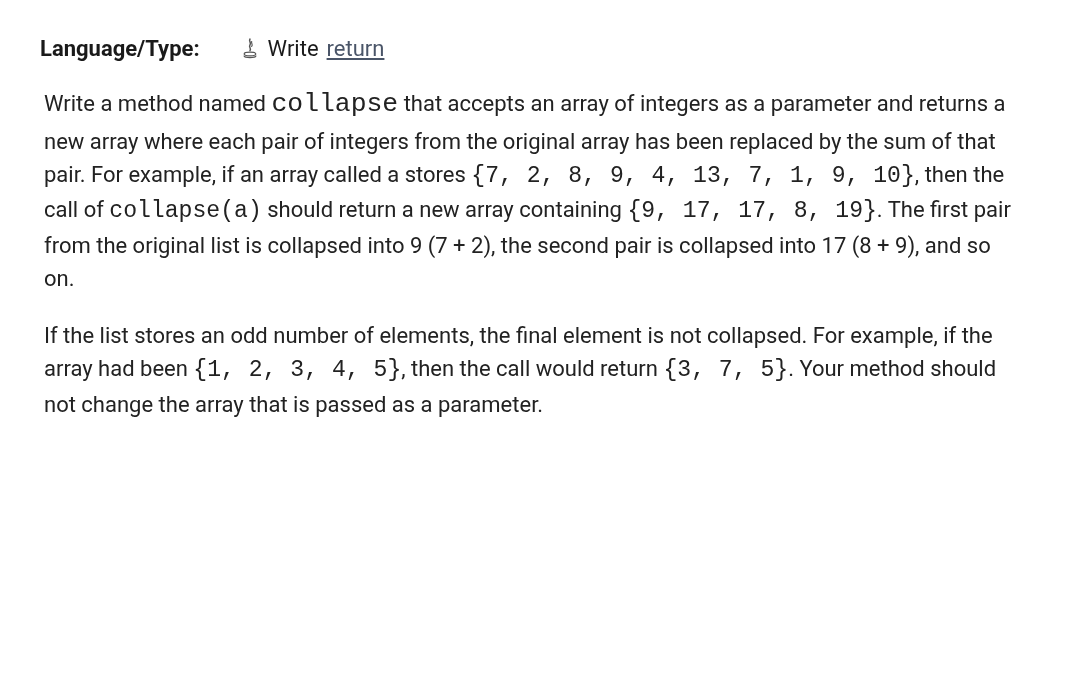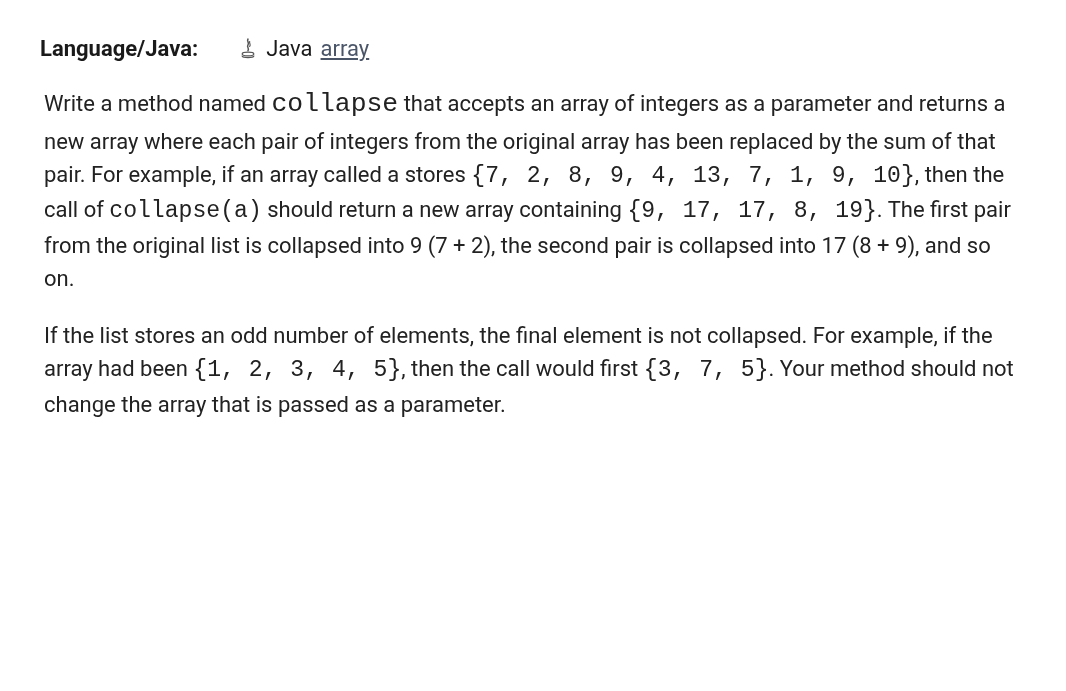--- a/index.html
+++ b/index.html
@@ -52,34 +52,34 @@
     }
     .code-big {
       font-family: "Courier New", Courier, monospace;
       font-size: 1.2em;
     }
   </style>
 </head>
 <body>
 
 <div class="header-row">
-  <span class="label">Language/Java:</span>
+  <span class="label">Language/Type:</span>
   <span class="type-group">
     <span class="java-icon">
       <svg viewBox="0 0 24 28" width="20" height="24">
         <path d="M12 2 C10 5 14 6 12 9 C10 12 14 13 12 16" stroke="#555" stroke-width="1.8" fill="none" stroke-linecap="round"></path>
         <path d="M14 5 C13 7 16 8 14 11" stroke="#555" stroke-width="1.4" fill="none" stroke-linecap="round"></path>
         <ellipse cx="12" cy="20" rx="7" ry="2.2" stroke="#555" stroke-width="1.4" fill="none"></ellipse>
         <path d="M5 22 C4 25 20 25 19 22" stroke="#555" stroke-width="1.4" fill="none"></path>
       </svg>
     </span>
-    <span class="lang-text">Java</span>
-    <a class="link">array</a>
+    <span class="lang-text">Write</span>
+    <a class="link">return</a>
   </span>
 </div>
 
 <p>
   <span>Write a method named </span><span class="code-big">collapse</span><span> that accepts an array of integers as a parameter and returns a new array where each pair of integers from the original array has been replaced by the sum of that pair. For example, if an array called a stores </span><span class="code">{7, 2, 8, 9, 4, 13, 7, 1, 9, 10}</span><span>, then the call of </span><span class="code">collapse(a)</span><span> should return a new array containing </span><span class="code">{9, 17, 17, 8, 19}</span><span>. The first pair from the original list is collapsed into 9 (7 + 2), the second pair is collapsed into 17 (8 + 9), and so on.</span>
 </p>
 
 <p>
-  <span>If the list stores an odd number of elements, the final element is not collapsed. For example, if the array had been </span><span class="code">{1, 2, 3, 4, 5}</span><span>, then the call would first </span><span class="code">{3, 7, 5}</span><span>. Your method should not change the array that is passed as a parameter.</span>
+  <span>If the list stores an odd number of elements, the final element is not collapsed. For example, if the array had been </span><span class="code">{1, 2, 3, 4, 5}</span><span>, then the call would return </span><span class="code">{3, 7, 5}</span><span>. Your method should not change the array that is passed as a parameter.</span>
 </p>
 
 </body></html>

